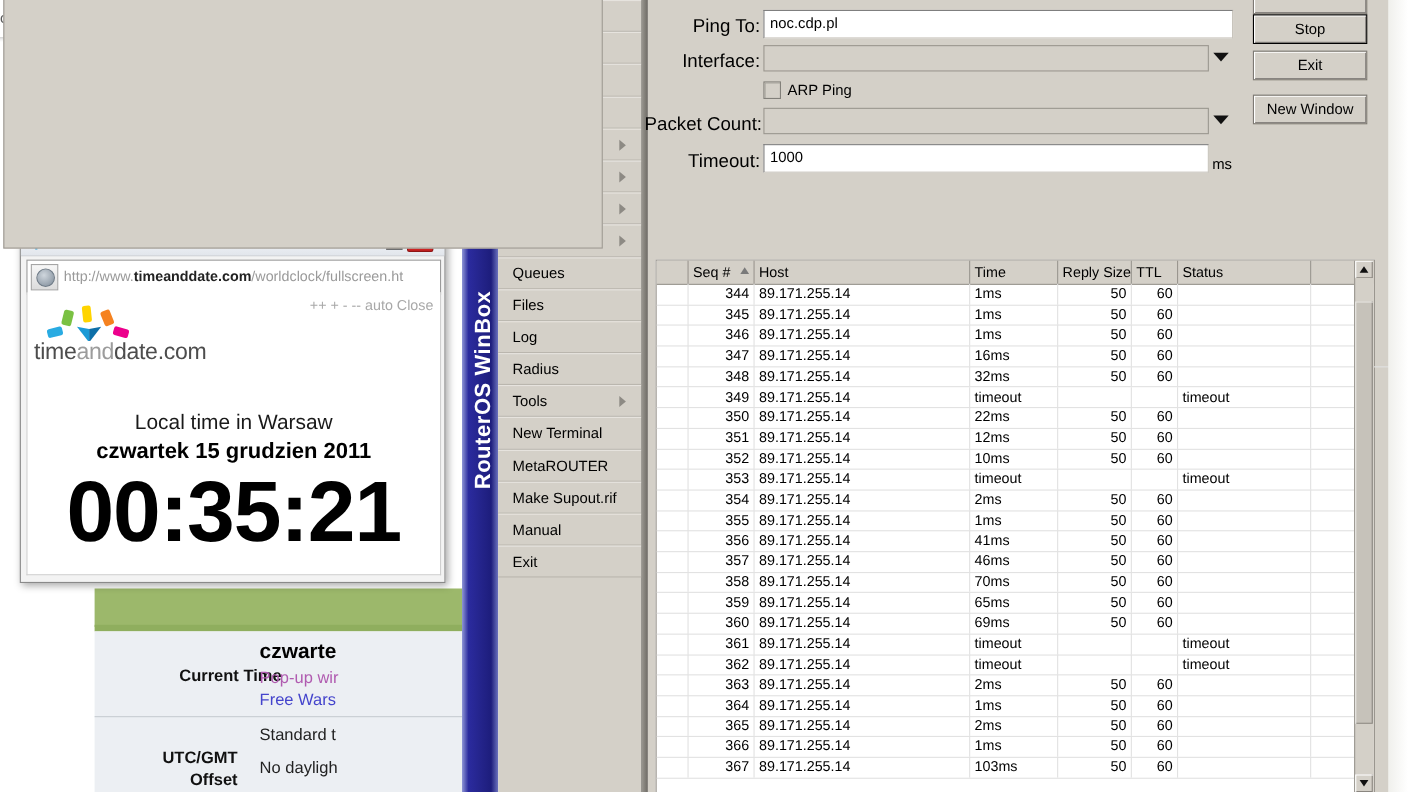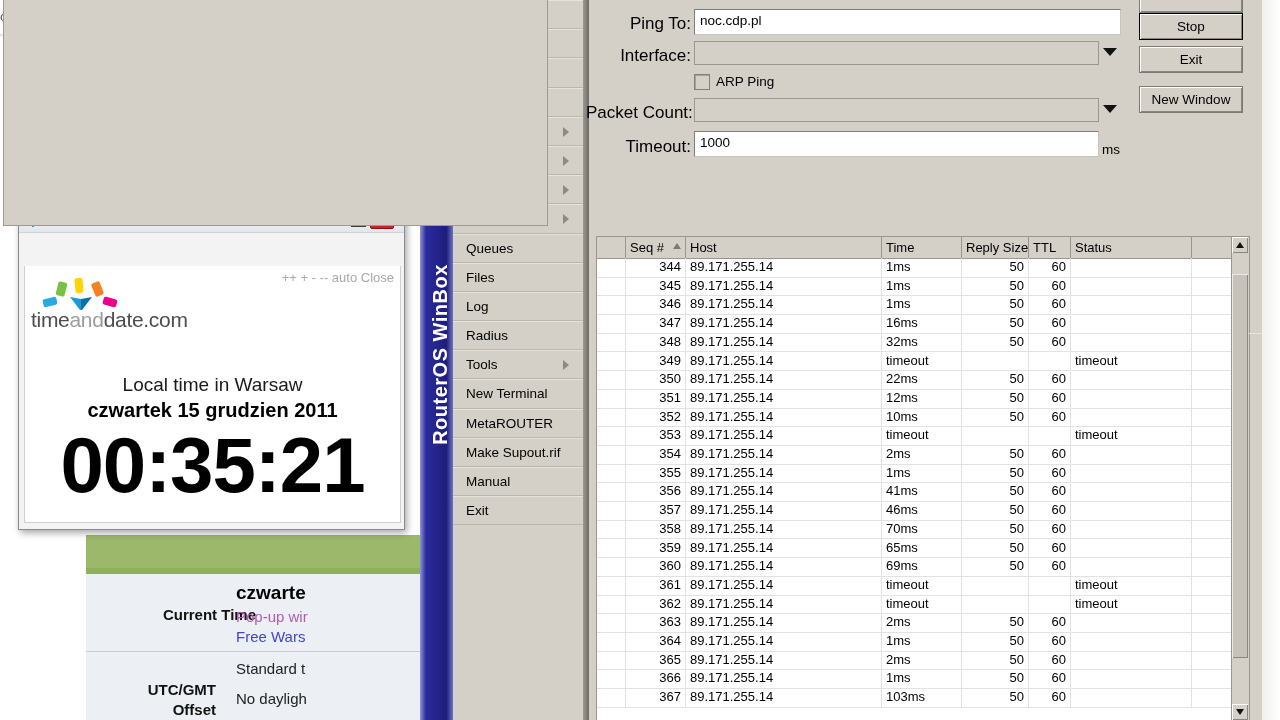--- a/index.html
+++ b/index.html
@@ -328,20 +328,26 @@
         <div class="minbar"></div>
       </div>
     <div class="abs wbtn" id="btn-max">
         <div class="maxbox"></div>
       </div>
     <div class="abs" id="btn-close">
         <div class="x">×</div>
       </div>
   </div>
 
+  <div class="abs" id="popup-addr">
+    <div class="abs" id="addr-globe">
+        <div id="globe-circle"></div>
+      </div>
+    <div class="abs" id="addr-text"><span>http://www.</span><b>timeanddate.com</b><span>/worldclock/fullscreen.ht</span></div>
+  </div>
 
   <div class="abs" id="popup-body">
     <div class="abs" id="autoclose">++ + - -- auto Close</div>
 
     <div class="abs" id="popup-logo">
       <div class="abs conf" style="left:26px;top:2px;width:9px;height:14px;background:#7ac143;transform:rotate(14deg);"></div>
       <div class="abs conf" style="left:44px;top:-2px;width:8px;height:15px;background:#ffd400;transform:rotate(-6deg);"></div>
       <div class="abs conf" style="left:62px;top:2px;width:9px;height:14px;background:#f58220;transform:rotate(-22deg);"></div>
       <div class="abs conf" style="left:12px;top:18px;width:14px;height:8px;background:#29abe2;transform:rotate(-14deg);"></div>
       <div class="abs conf" style="left:72px;top:18px;width:14px;height:8px;background:#ec008c;transform:rotate(16deg);"></div>

